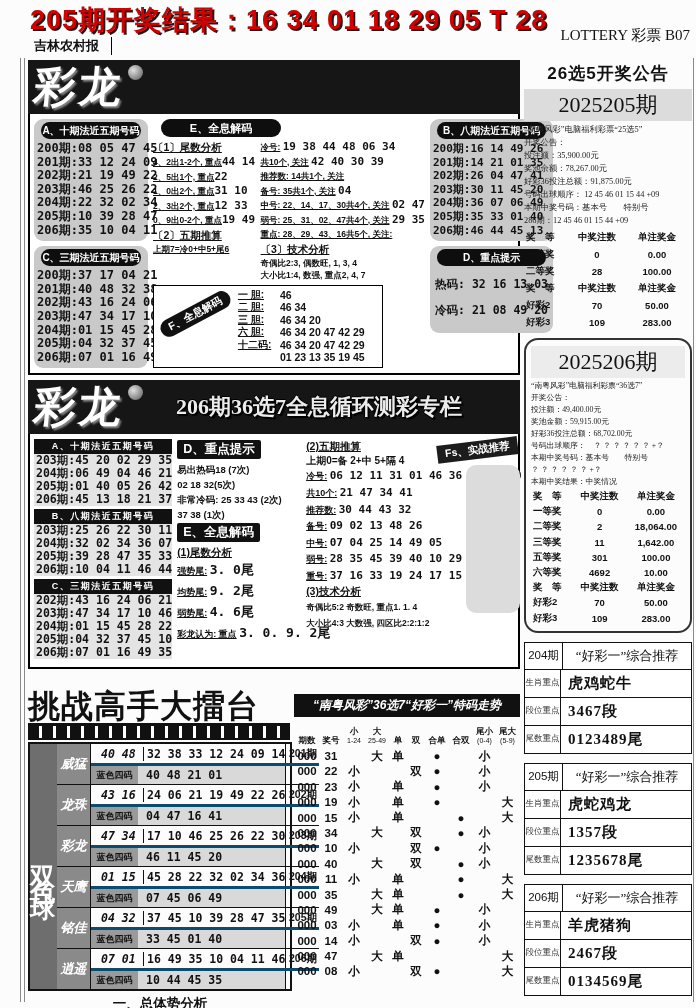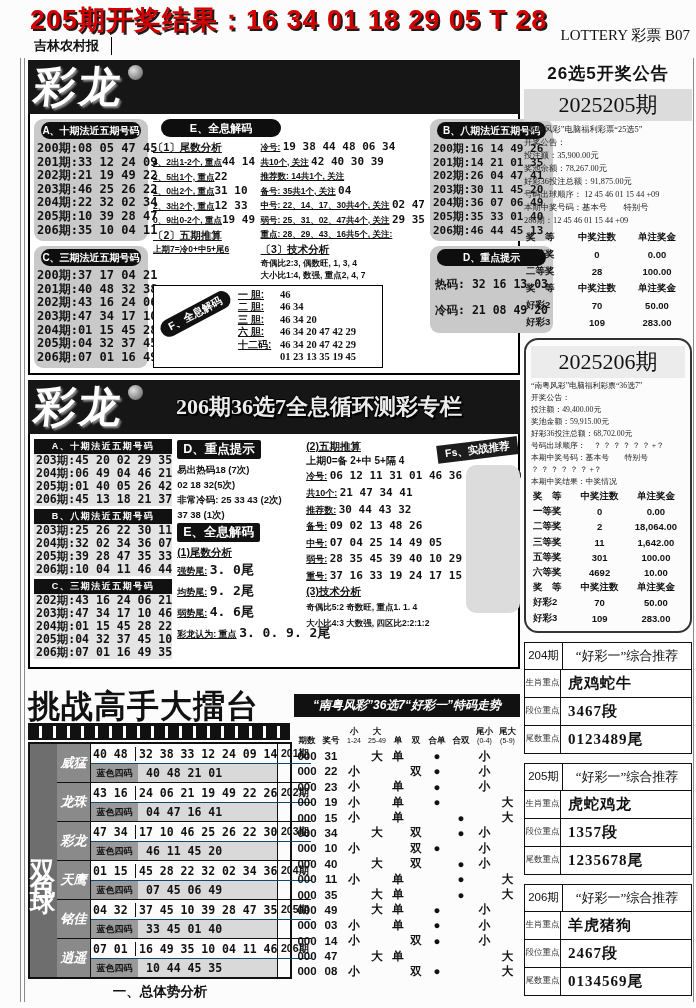--- a/index.html
+++ b/index.html
@@ -33,21 +33,21 @@
   .h-sm{font-size:10.5px;font-weight:bold;text-decoration:underline;line-height:15px;}
   .tech-line{font-size:8.5px;font-weight:bold;line-height:12px;}
   .mid-flex{display:flex;gap:4px;}
   .e-left{width:104px;} .e-right{flex:1;}
 
   .fbox{margin-top:4px;border:1.5px solid #000;display:flex;padding:3px 5px;background:#fff;width:218px;}
   .f-diag{background:#111;color:#fff;border-radius:10px;transform:rotate(-28deg);font-size:10.5px;font-weight:bold;padding:2px 9px;height:fit-content;margin:16px 0 0 -2px;white-space:nowrap;}
   .f-rows{flex:1;padding-left:4px;}
   .f-row{display:flex;font-size:10px;font-weight:bold;line-height:12.6px;}
   .f-row .lab{width:42px;text-decoration:underline;}
-  .f-row .val{font-family:Liberation Serif, serif;font-size:10.5px;}
+  .f-row .val{font-family:Liberation Sans, sans-serif;font-size:10.5px;}
   .d-line{font-size:11.5px;font-weight:bold;font-family:"DejaVu Sans Mono",monospace;margin:11px 2px;white-space:nowrap;}
 
   
   .s2-col1{width:150px;} .s2-col2{width:124px;} .s2-col3{flex:1;position:relative;}
   .strip{background:#111;color:#fff;font-size:9px;font-weight:bold;text-align:center;letter-spacing:1.5px;padding:1px 0;}
   .s2box{background:#e4e4e4;margin-bottom:3px;}
   .s2box .num-row{font-size:11.5px;line-height:13px;padding-left:2px;}
   .d2-title{background:#111;color:#fff;font-weight:bold;font-size:12.5px;padding:1px 6px;width:fit-content;border-radius:2px;margin:1px 0 3px;}
   .d2-line{font-size:9.5px;font-weight:bold;line-height:15px;white-space:nowrap;}
   .e2-row{font-size:9px;line-height:19px;white-space:nowrap;}
@@ -67,24 +67,24 @@
   .s3-left{width:264px;}
   .comb{height:12px;width:262px;background:repeating-linear-gradient(90deg,#111 0 11px,#fff 11px 14px);border-top:3px solid #111;border-bottom:2px solid #111;margin-bottom:2px;}
   .dst{display:flex;border:2px solid #111;}
   .v-label{width:27px;background:#6e6e6e;color:#fff;display:flex;flex-direction:column;align-items:center;justify-content:space-around;font-size:25px;font-weight:bold;}
   .groups{flex:1;display:flex;flex-direction:column;}
   .g-row{display:flex;border-bottom:1px solid #111;}
   .g-row:last-of-type{border-bottom:none;}
   .g-name{width:33px;background:#8a8a8a;color:#fff;font-size:13px;font-weight:bold;font-style:italic;display:flex;align-items:center;justify-content:center;border-right:1px solid #111;text-align:center;}
   .g-bodyc{flex:1;display:flex;flex-direction:column;}
   .g-top{display:flex;height:18.5px;align-items:center;font-family:"DejaVu Sans Mono",monospace;font-weight:bold;font-size:11.5px;}
-  .g-pair{width:42px;padding-left:2px;border-right:1px solid #111;}
+  .g-pair{width:42px;padding-left:10px;border-right:1px solid #111;font-style:italic;}
   .g-nums{flex:1;padding-left:3px;white-space:nowrap;}
   .g-period{width:33px;border-left:1px solid #111;font-size:10.5px;text-align:center;align-self:stretch;display:flex;align-items:center;justify-content:center;font-family:"Liberation Sans",sans-serif;}
-  .g-blue{display:flex;height:18.5px;border-top:1px solid #0c4a6e;}
+  .g-blue{display:flex;height:18.5px;border-top:3px solid #0c4a6e;}
   .g-blue-label{width:47px;background:#9a9a9a;font-size:9px;font-weight:bold;display:flex;align-items:center;justify-content:center;}
   .g-blue-nums{flex:1;background:#d9d9d9;font-family:"DejaVu Sans Mono",monospace;font-weight:bold;font-size:11.5px;display:flex;align-items:center;padding-left:8px;}
   .g-blue-period{width:33px;border-left:1px solid #111;}
   .analysis{font-size:13.5px;font-weight:bold;text-align:center;margin:4px 0 2px;}
 
   .s3-chart{flex:1;padding-left:3px;}
   .c-head{display:flex;font-size:8.5px;font-weight:bold;align-items:flex-end;line-height:9px;margin:4px 0 3px;}
   .c-hcell{text-align:center;display:flex;flex-direction:column;align-items:center;}
   .c-hcell i,.c-hcell b{font-style:normal;}
   .c-hcell .sub{font-size:7px;font-weight:normal;}

